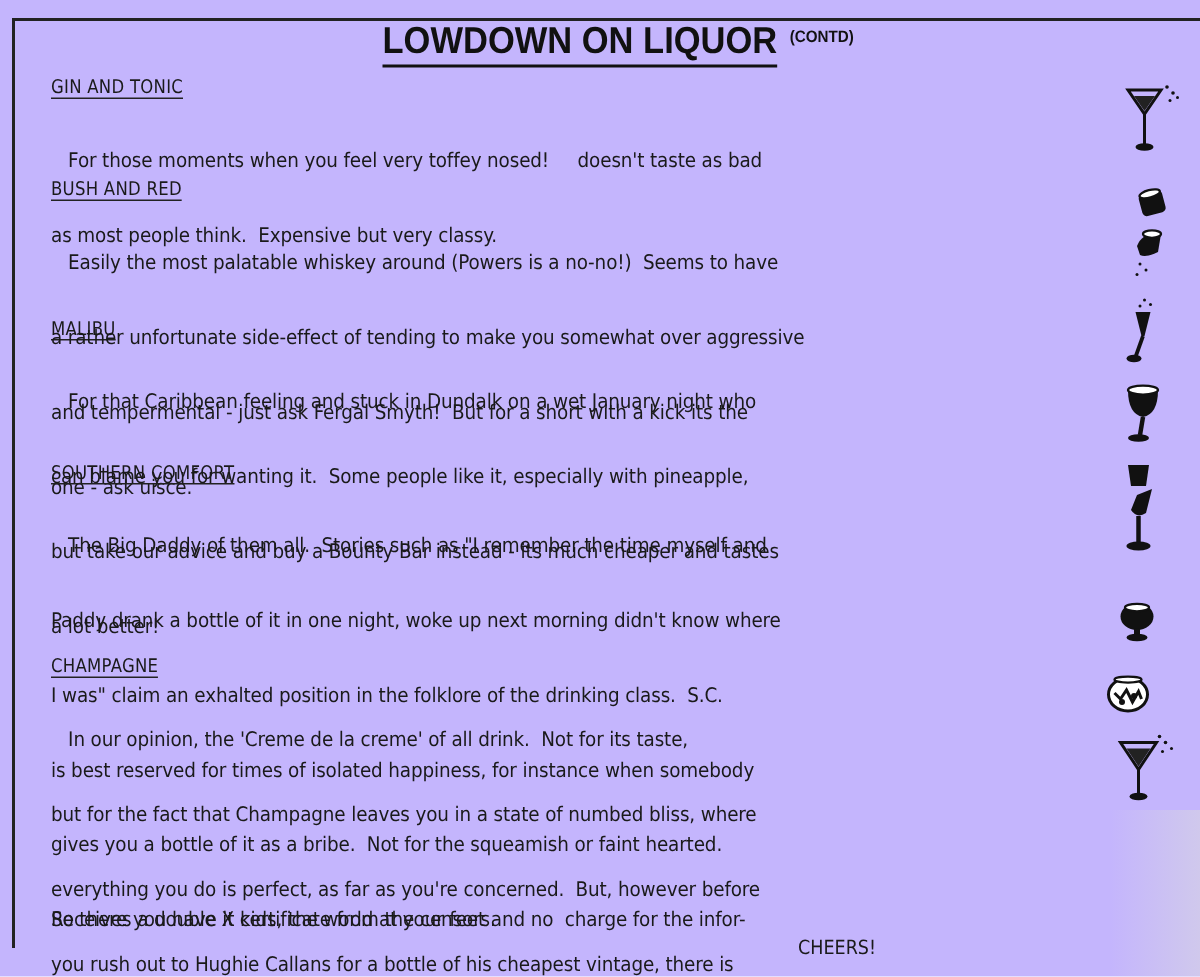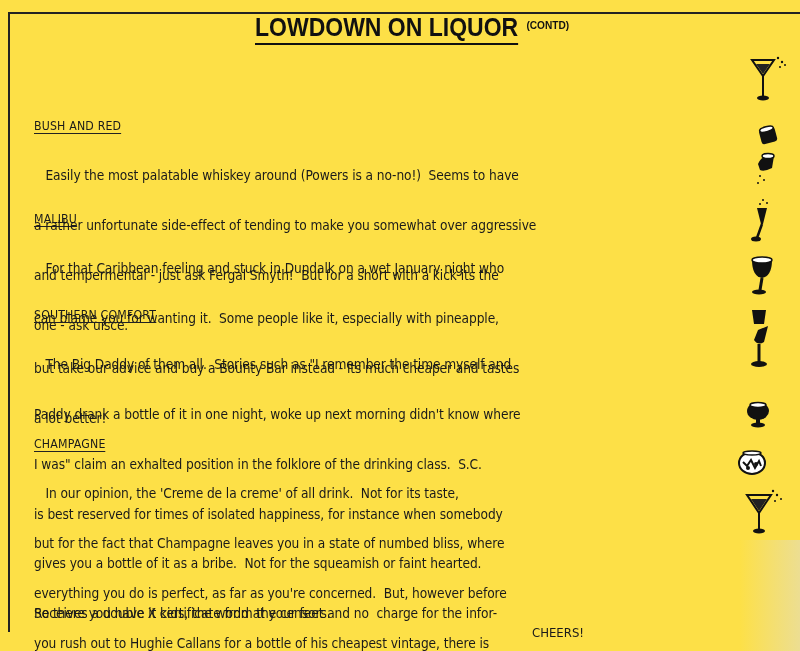--- a/index.html
+++ b/index.html
@@ -1,18 +1,18 @@
 <!DOCTYPE html>
 <html><head>
 <meta charset="utf-8">
 <style>
   html, body { margin: 0; padding: 0; background: #ffffff; }
   body { width: 800px; height: 651px; position: relative; overflow: hidden;
          font-family: "DejaVu Sans", sans-serif; color: #1a1a1a; }
-  .page { position: absolute; left: 0; top: 0; width: 800px; height: 651px; background: #fde047; }
+  .page { position: absolute; left: 0; top: 0; width: 800px; height: 651px; background: #c4b5fd; }
   .frame-top { position: absolute; left: 8px; top: 12px; width: 792px; height: 2px; background: #222; }
   .frame-left { position: absolute; left: 8px; top: 12px; width: 2px; height: 620px; background: #222; }
   .title { position: absolute; left: 255px; top: 13px; font-family: "Liberation Sans", sans-serif;
            font-weight: bold; font-size: 25px; letter-spacing: 0px; color: #111;
            transform: scaleX(0.92); transform-origin: left top; white-space: nowrap; }
   .title .main { border-bottom: 2px solid #111; padding-bottom: 2px; }
   .title .sub { font-size: 11px; vertical-align: 7px; margin-left: 2px; }
   .section { position: absolute; left: 34px; width: 700px; }
   .heading { display: inline-block; font-family: "DejaVu Sans", sans-serif; font-size: 12.5px;
              border-bottom: 1px solid #222; line-height: 15px; letter-spacing: 0.2px; transform: scaleX(0.88); transform-origin: left; }
@@ -30,20 +30,27 @@
 
 <div class="page">
   <div class="frame-top"></div>
   <div class="frame-left"></div>
 
   <div class="title">
     <span class="main">LOWDOWN ON LIQUOR</span>
     <span class="sub">(CONTD)</span>
   </div>
 
+  <div class="section" style="top:47px">
+    <div class="heading">GIN AND TONIC</div>
+    <div class="body">
+      <span class="line">   For those moments when you feel very toffey nosed!     doesn't taste as bad</span>
+      <span class="line">as most people think.  Expensive but very classy.</span>
+    </div>
+  </div>
 
   <div class="section" style="top:208px">
     <div class="heading">MALIBU</div>
     <div class="body">
       <span class="line">   For that Caribbean feeling and stuck in Dundalk on a wet January night who</span>
       <span class="line">can blame you for wanting it.  Some people like it, especially with pineapple,</span>
       <span class="line">but take our advice and buy a Bounty Bar instead - its much cheaper and tastes</span>
       <span class="line">a lot better!</span>
     </div>
   </div>

